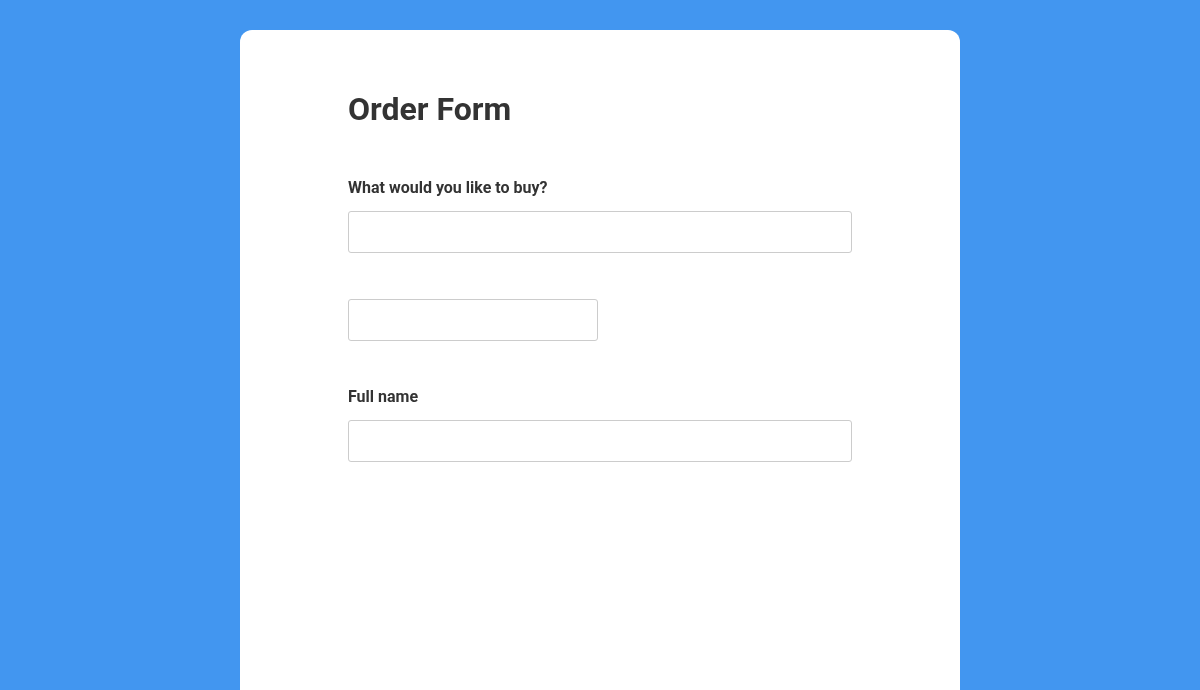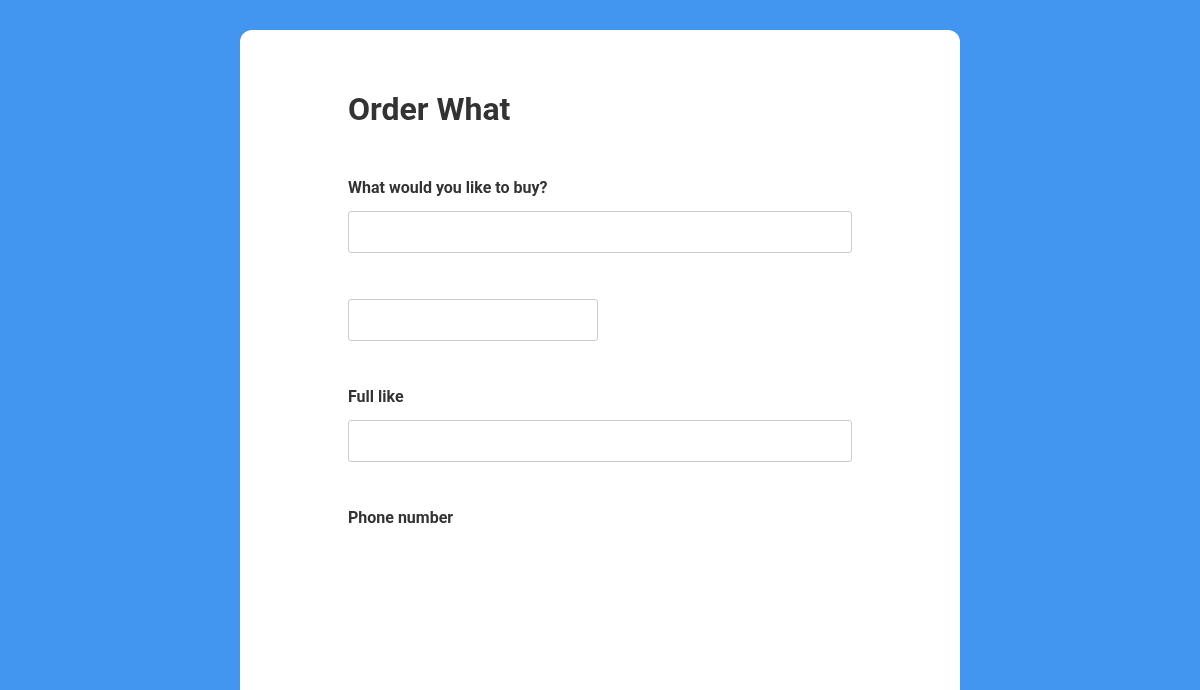--- a/index.html
+++ b/index.html
@@ -57,34 +57,30 @@
     }
 
     .form-input-short {
       width: 250px;
     }
   </style>
 </head>
 <body>
 
 <div class="form-card">
-  <h1 class="form-title">Order What</h1>
+  <h1 class="form-title">Order Form</h1>
 
   <div class="form-group">
     <label class="form-label">What would you like to buy?</label>
     <input type="text" class="form-input" value="" style="">
   </div>
 
   <div class="form-group">
     <input type="text" class="form-input form-input-short" value="" style="">
   </div>
 
   <div class="form-group">
-    <label class="form-label">Full like</label>
+    <label class="form-label">Full name</label>
     <input type="text" class="form-input" value="" style="">
   </div>
 
 
-  <div class="form-group">
-    <label class="form-label">Phone number</label>
-
-  </div>
 </div>
 
 </body></html>

